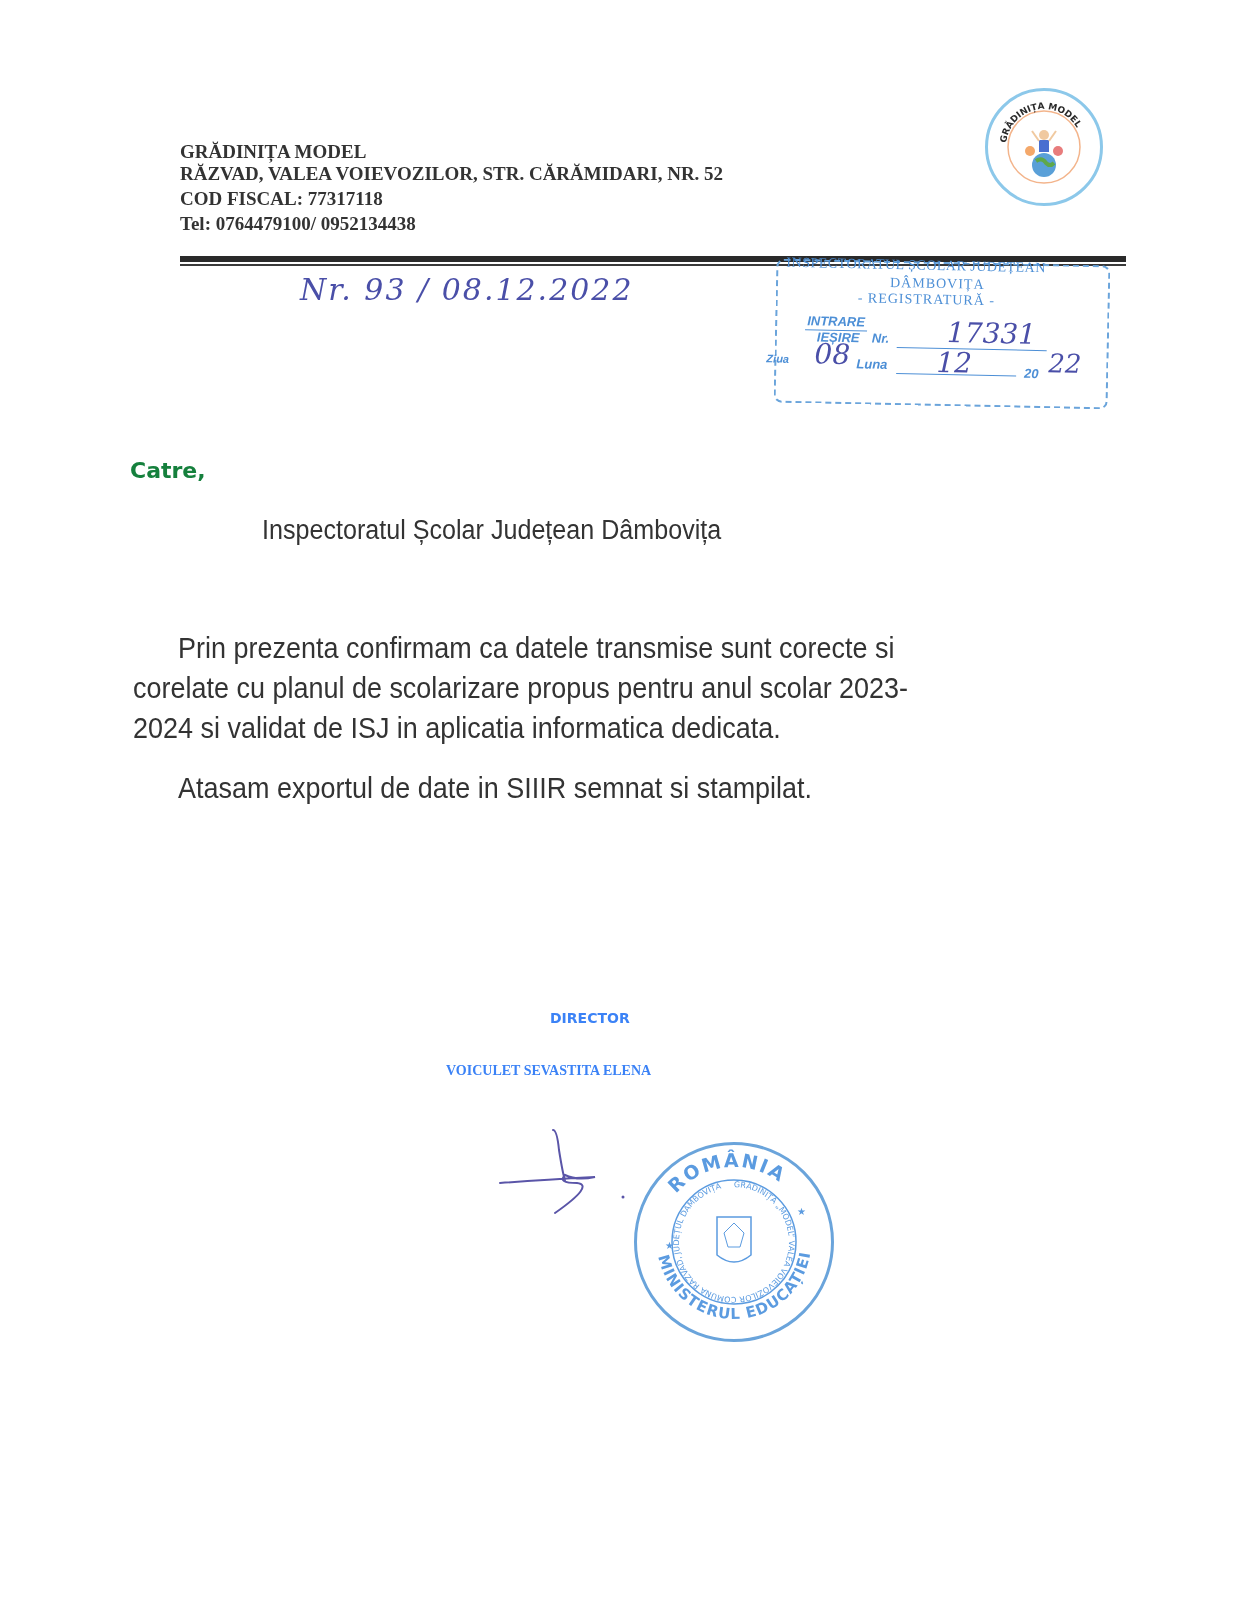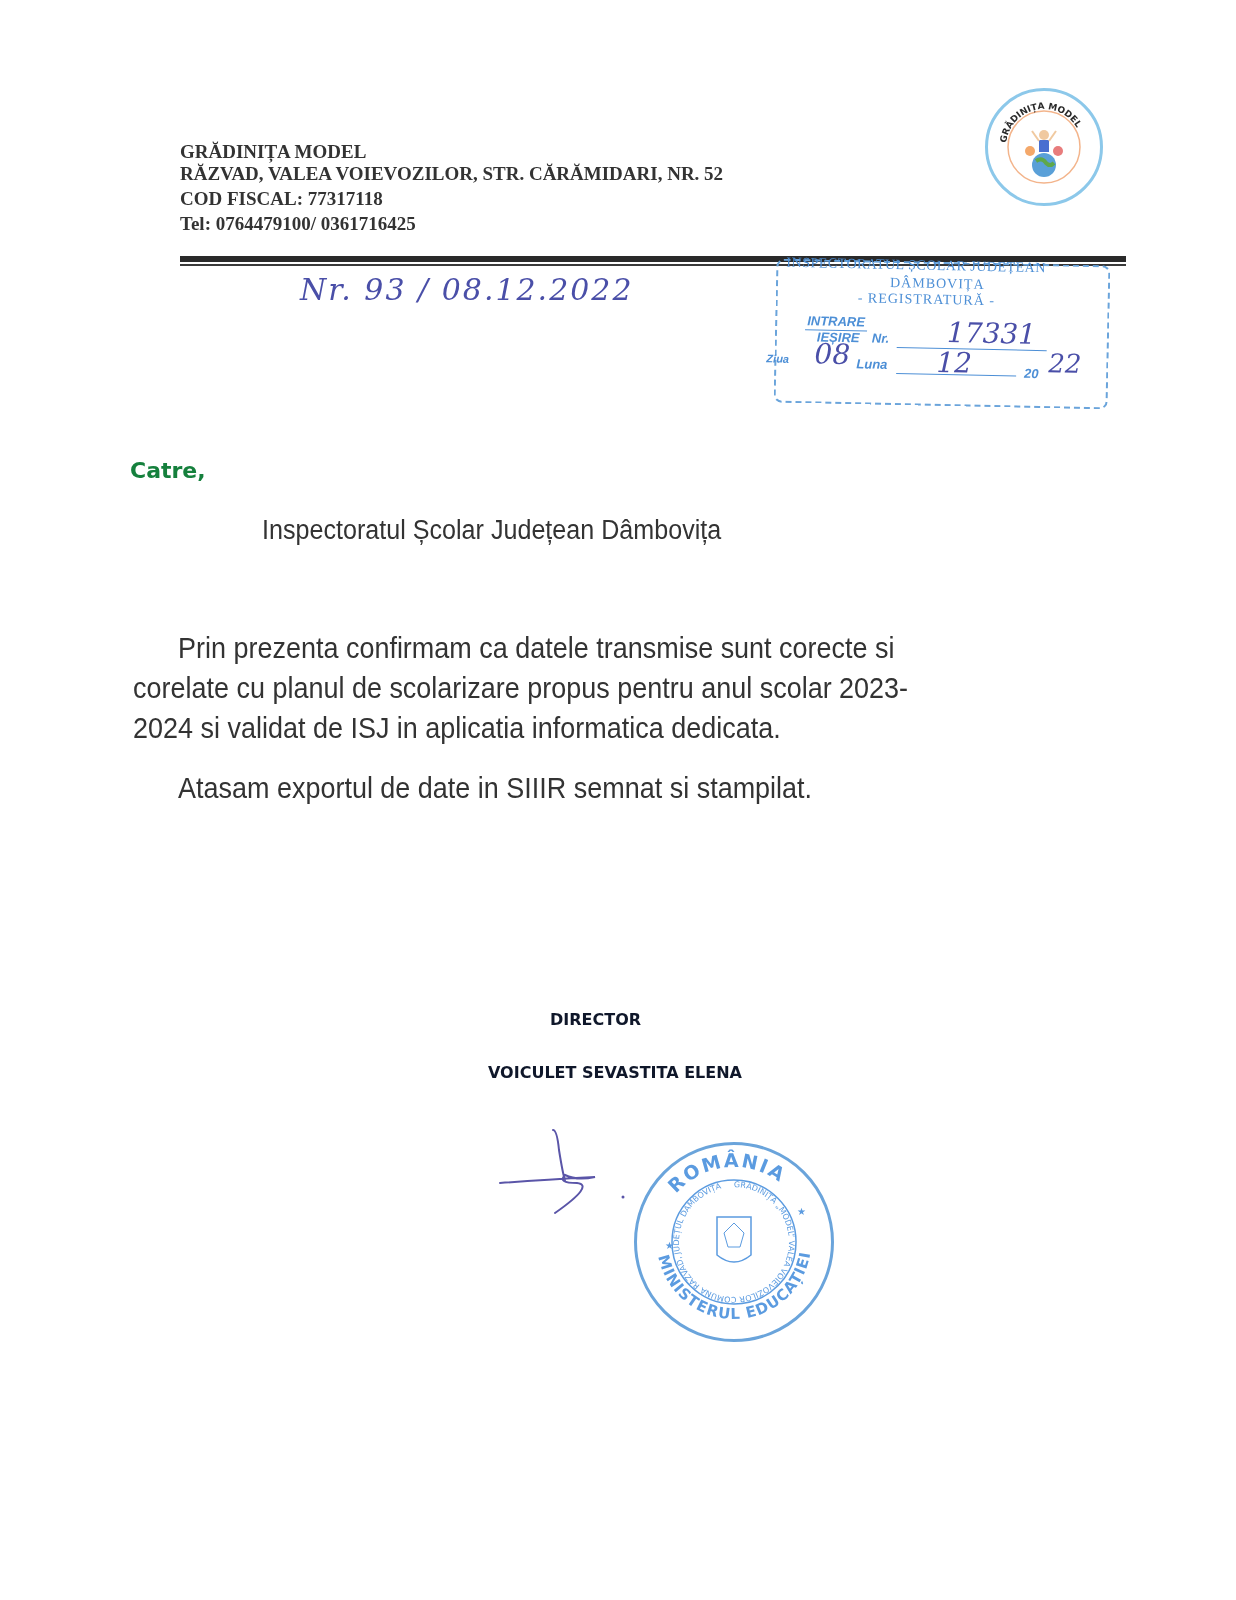--- a/index.html
+++ b/index.html
@@ -21,37 +21,37 @@
       left: 775px; top: 262px; width: 330px; height: 140px;
       border: 2px dashed #6aa4db; border-radius: 8px; transform: rotate(1.2deg);
       color: #4d8fd6; font-family: "Liberation Serif", "DejaVu Serif", serif;
     }
     .reg-stamp .l { position: absolute; white-space: nowrap; }
     .reg-stamp .it { font-family: "Liberation Sans", sans-serif; font-style: italic; font-weight: bold; font-size: 13px; }
     .reg-stamp .uline { position: absolute; height: 1px; background: #4d8fd6; }
     .catre { left: 130px; top: 458px; font-family: "DejaVu Sans", sans-serif; font-weight: bold; font-size: 22px; color: #15803d; }
     .recipient { left: 262px; top: 515px; font-family: "Liberation Sans", sans-serif; font-size: 27px; color: #333; white-space: nowrap; transform: scaleX(0.93); transform-origin: left; }
     .body-p { font-family: "Liberation Sans", sans-serif; font-size: 29px; color: #333; white-space: nowrap; transform: scaleX(0.93); transform-origin: left; }
-    .sig-title { font-family: "DejaVu Sans", sans-serif; font-weight: bold; font-size: 16px; color: #0f172a; white-space: nowrap; }
+    .sig-title { font-family: "DejaVu Sans", sans-serif; font-weight: bold; font-size: 14px; color: #3b82f6; white-space: nowrap; }
     .round-stamp {
       left: 634px; top: 1142px; width: 200px; height: 200px; border-radius: 50%;
       border: 3px solid #6aa4db; box-sizing: border-box;
     }
     .logo {
       left: 985px; top: 88px; width: 118px; height: 118px; border-radius: 50%;
       border: 3px solid #8cc8ea; box-sizing: border-box; background: #fff;
     }
   </style>
 </head>
 <body>
 
 <div class="abs header-line" style="left:180px; top:140px;">GRĂDINIȚA MODEL</div>
 <div class="abs header-line" style="left:180px; top:162px;">RĂZVAD, VALEA VOIEVOZILOR, STR. CĂRĂMIDARI, NR. 52</div>
 <div class="abs header-line" style="left:180px; top:187px;">COD FISCAL: 77317118</div>
-<div class="abs header-line" style="left:180px; top:212px;">Tel: 0764479100/ 0361716425</div>
+<div class="abs header-line" style="left:180px; top:212px;">Tel: 0764479100/ 0952134438</div>
 
 <div class="abs logo">
   <svg width="112" height="112" viewBox="0 0 112 112">
     <defs>
       <path id="logoArc" d="M 18 56 A 38 38 0 0 1 94 56"></path>
     </defs>
     <circle cx="56" cy="56" r="36" fill="none" stroke="#f3b48b" stroke-width="1.5"></circle>
     <text font-family="DejaVu Sans, sans-serif" font-size="9" font-weight="bold" fill="#2a2a2a">
       <textPath href="#logoArc" startOffset="4">GRĂDINIȚA MODEL</textPath>
     </text>
@@ -92,21 +92,21 @@
 
 <div class="abs catre">Catre,</div>
 <div class="abs recipient">Inspectoratul Școlar Județean Dâmbovița</div>
 
 <div class="abs body-p" style="left:178px; top:632px;">Prin prezenta confirmam ca datele transmise sunt corecte si</div>
 <div class="abs body-p" style="left:133px; top:672px;">corelate cu planul de scolarizare propus pentru anul scolar 2023-</div>
 <div class="abs body-p" style="left:133px; top:712px;">2024 si validat de ISJ in aplicatia informatica dedicata.</div>
 <div class="abs body-p" style="left:178px; top:772px;">Atasam exportul de date in SIIIR semnat si stampilat.</div>
 
 <div class="abs sig-title" style="left:550px; top:1010px;">DIRECTOR</div>
-<div class="abs sig-title" style="left:488px; top:1063px;">VOICULET SEVASTITA ELENA</div>
+<div class="abs sig-title" style="left:446px; top:1063px;font-family:Liberation Serif, serif;">VOICULET SEVASTITA ELENA</div>
 
 <svg class="abs" style="left:495px; top:1125px;" width="140" height="100" viewBox="0 0 140 100">
   <path d="M58 5 q4 0 6 20 q4 25 6 30 M5 58 q40 -3 95 -6 q-18 4 -30 -2 q-8 8 12 8 q18 2 -22 30" fill="none" stroke="#5a55a8" stroke-width="2" stroke-linecap="round"></path>
   <circle cx="128" cy="72" r="1.5" fill="#5a55a8"></circle>
 </svg>
 
 <div class="abs round-stamp">
   <svg width="194" height="194" viewBox="0 0 194 194">
     <defs>
       <path id="outerTop" d="M 22 97 A 75 75 0 0 1 172 97"></path>

